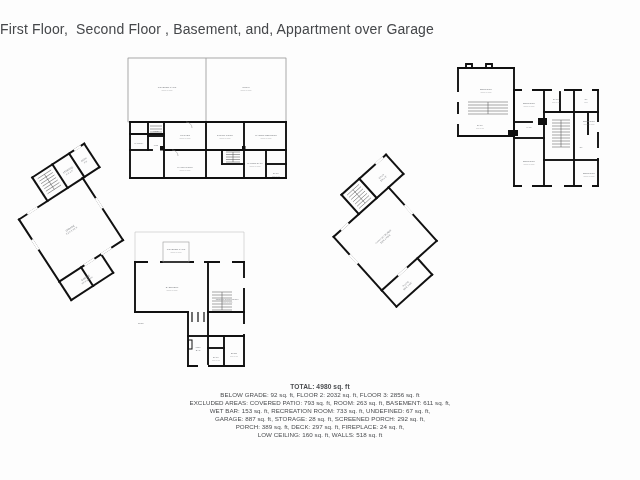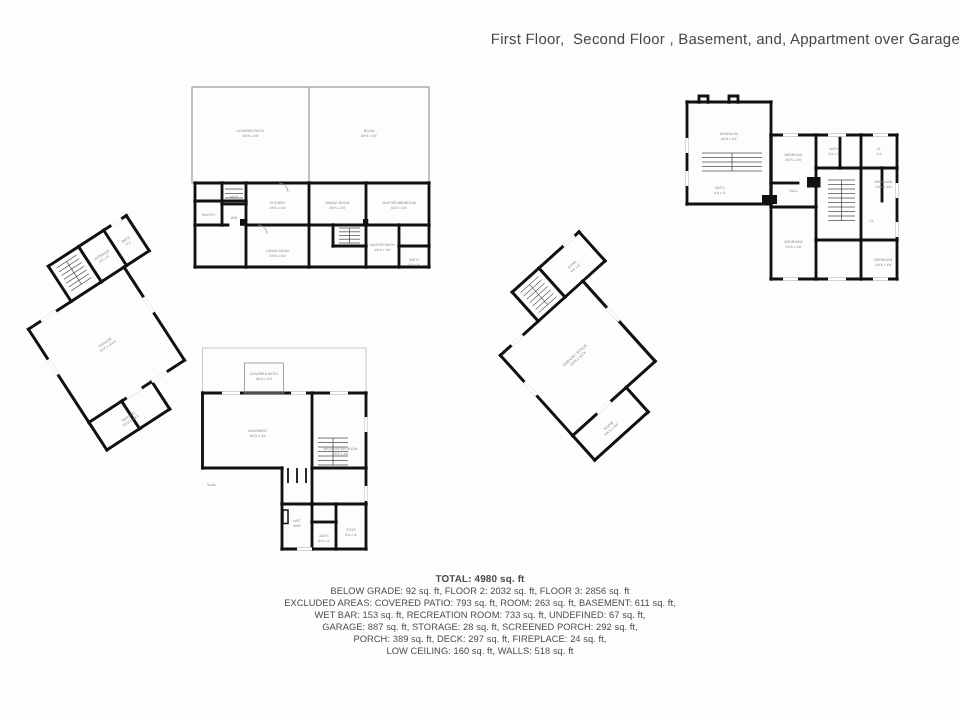--- a/index.html
+++ b/index.html
@@ -10,22 +10,22 @@
     font-family:"Liberation Sans", sans-serif;
     color:#3a3a3a;
     overflow:hidden;
     position:relative;
   }
   #sheet{position:absolute;inset:0;width:640px;height:480px;}
 
   
   #title{
     position:absolute;left:0;top:21px;width:640px;
-    text-align:right;
-    font-size:10px;
+    text-align:left;
+    font-size:14px;
     letter-spacing:.15px;
     color:#45474a;
     white-space:pre;
   }
 
   
   .plan{position:absolute;transform-origin:50% 50%;}
   .svgplan{display:block;overflow:visible;}
 
   

